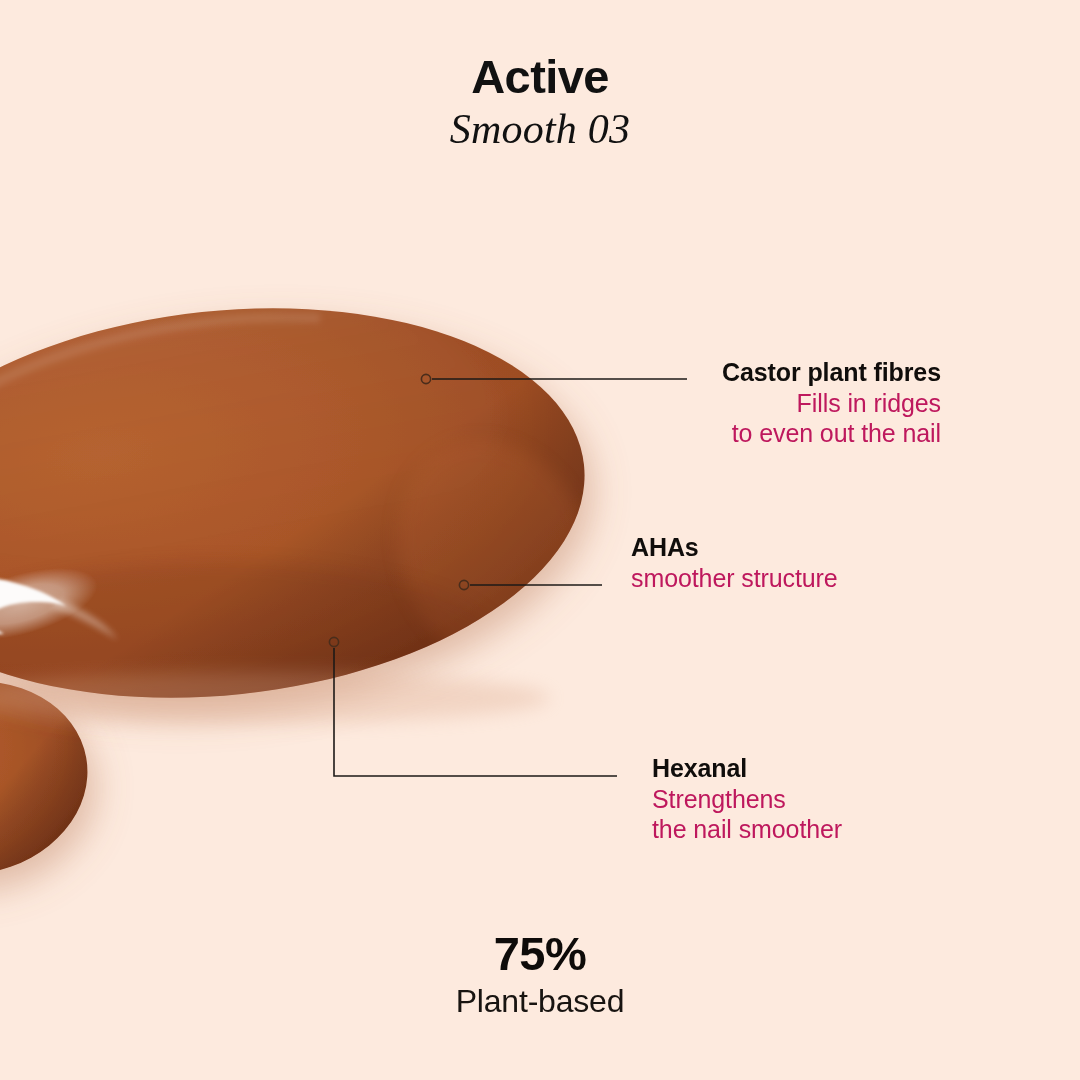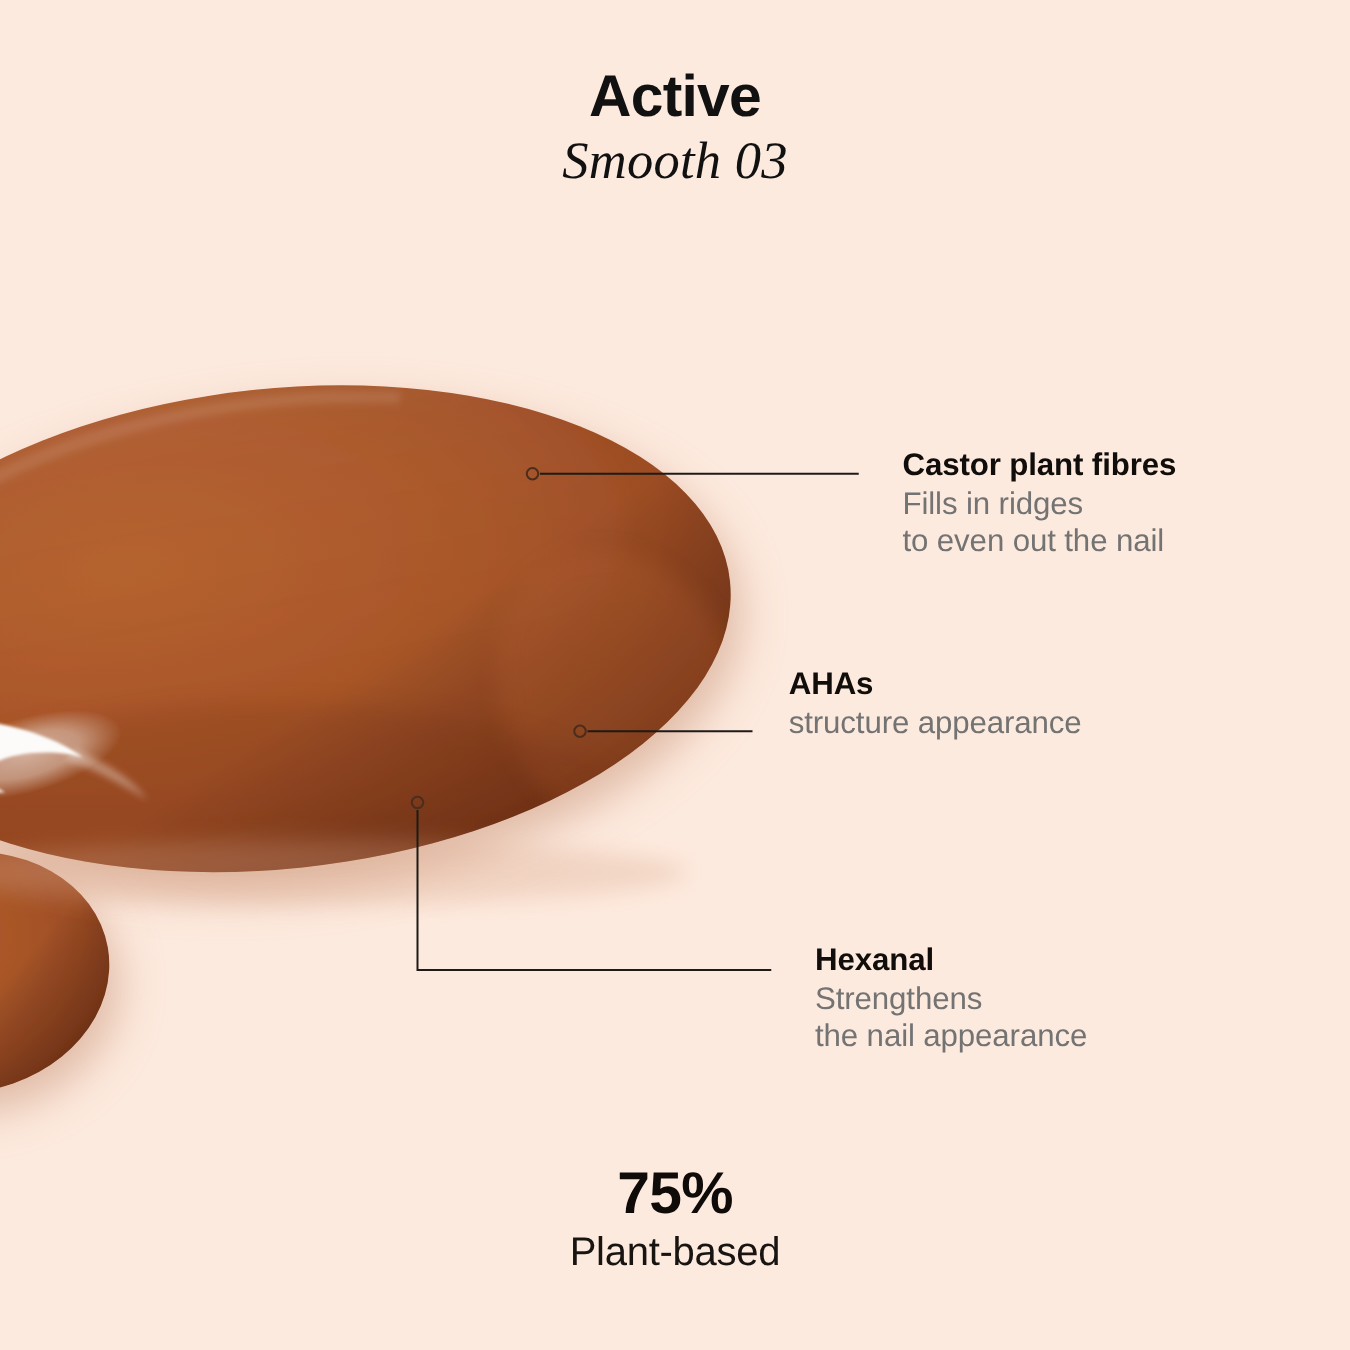--- a/index.html
+++ b/index.html
@@ -75,24 +75,24 @@
     font-size:25px;
     letter-spacing:-0.1px;
     line-height:1.22;
     color:#100d0b;
   }
   .callout .c-line {
     font-weight:400;
     font-size:25px;
     letter-spacing:-0.1px;
     line-height:1.23;
-    color:#737373;
-  }
-
-  #callout-castor { left:722px; top:357px; }
+    color:#be185d;
+  }
+
+  #callout-castor { left:722px; top:357px;text-align:right; }
   #callout-ahas   { left:631px; top:532px; }
   #callout-hexanal{ left:652px; top:753px; }
 
   
   .stat {
     position:absolute;
     left:0; width:1080px;
     top:928px;
     text-align:center;
   }
@@ -243,27 +243,27 @@
   </div>
 
   <div class="callout" id="callout-castor">
     <div class="c-title">Castor plant fibres</div>
     <div class="c-line">Fills in ridges</div>
     <div class="c-line">to even out the nail</div>
   </div>
 
   <div class="callout" id="callout-ahas">
     <div class="c-title">AHAs</div>
-    <div class="c-line">structure appearance</div>
+    <div class="c-line">smoother structure</div>
   </div>
 
   <div class="callout" id="callout-hexanal">
     <div class="c-title">Hexanal</div>
     <div class="c-line">Strengthens</div>
-    <div class="c-line">the nail appearance</div>
+    <div class="c-line">the nail smoother</div>
   </div>
 
   <div class="stat">
     <div class="stat-value">75%</div>
     <div class="stat-label">Plant-based</div>
   </div>
 
 </div>
 
 </body></html>

